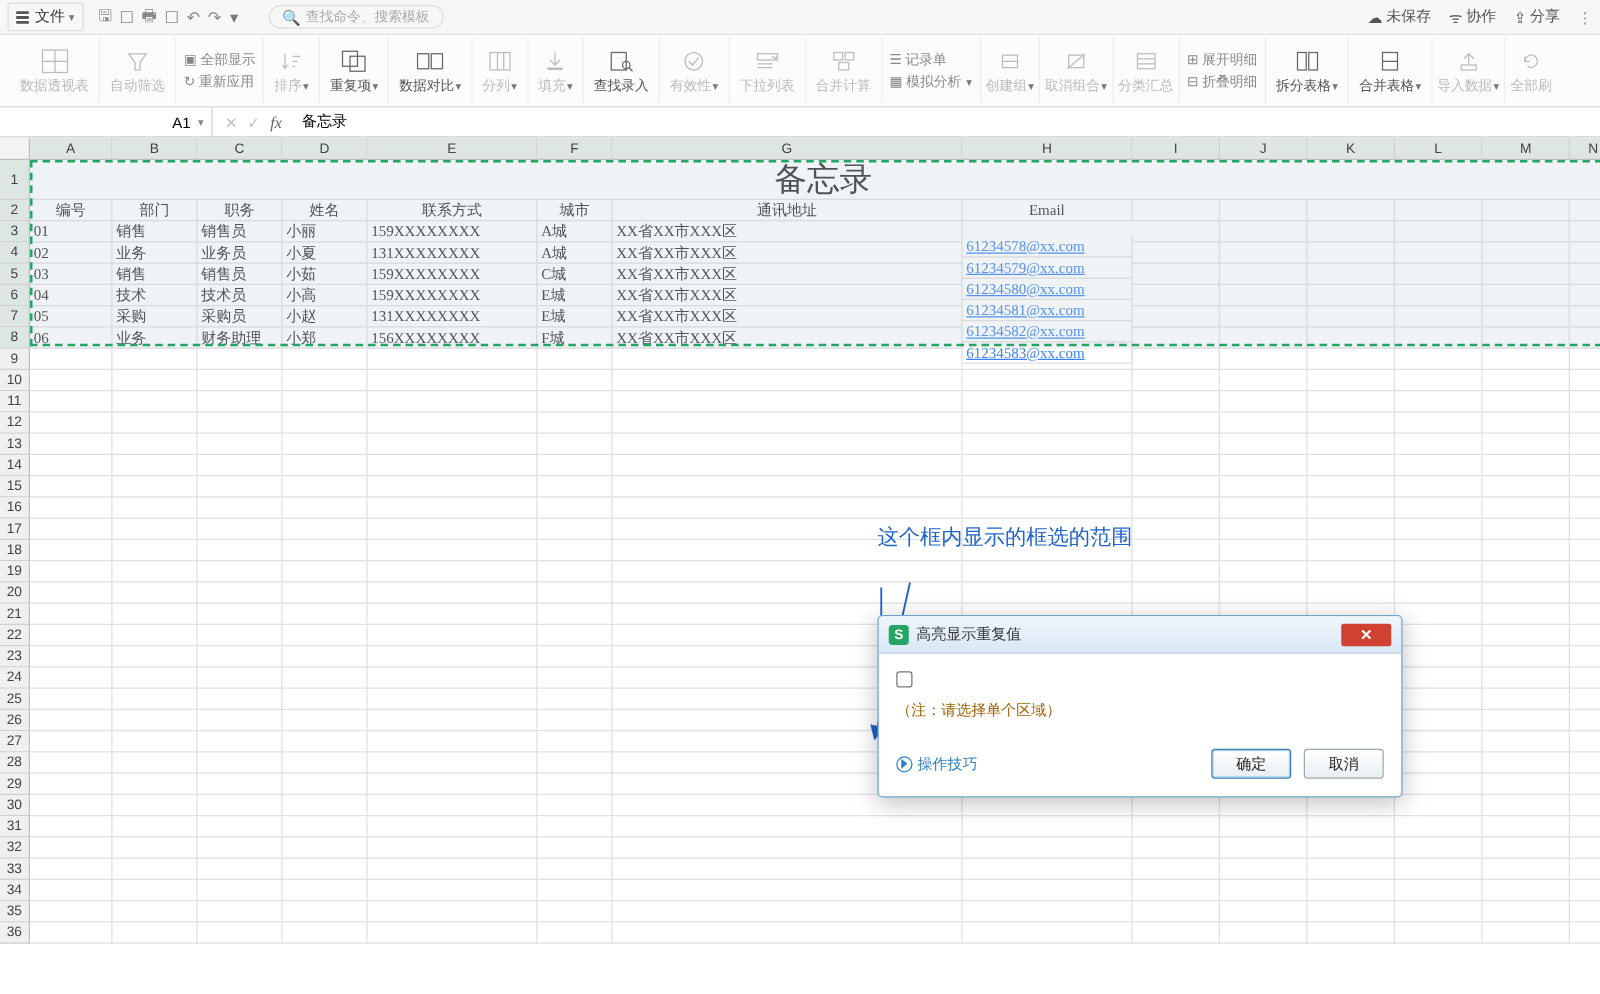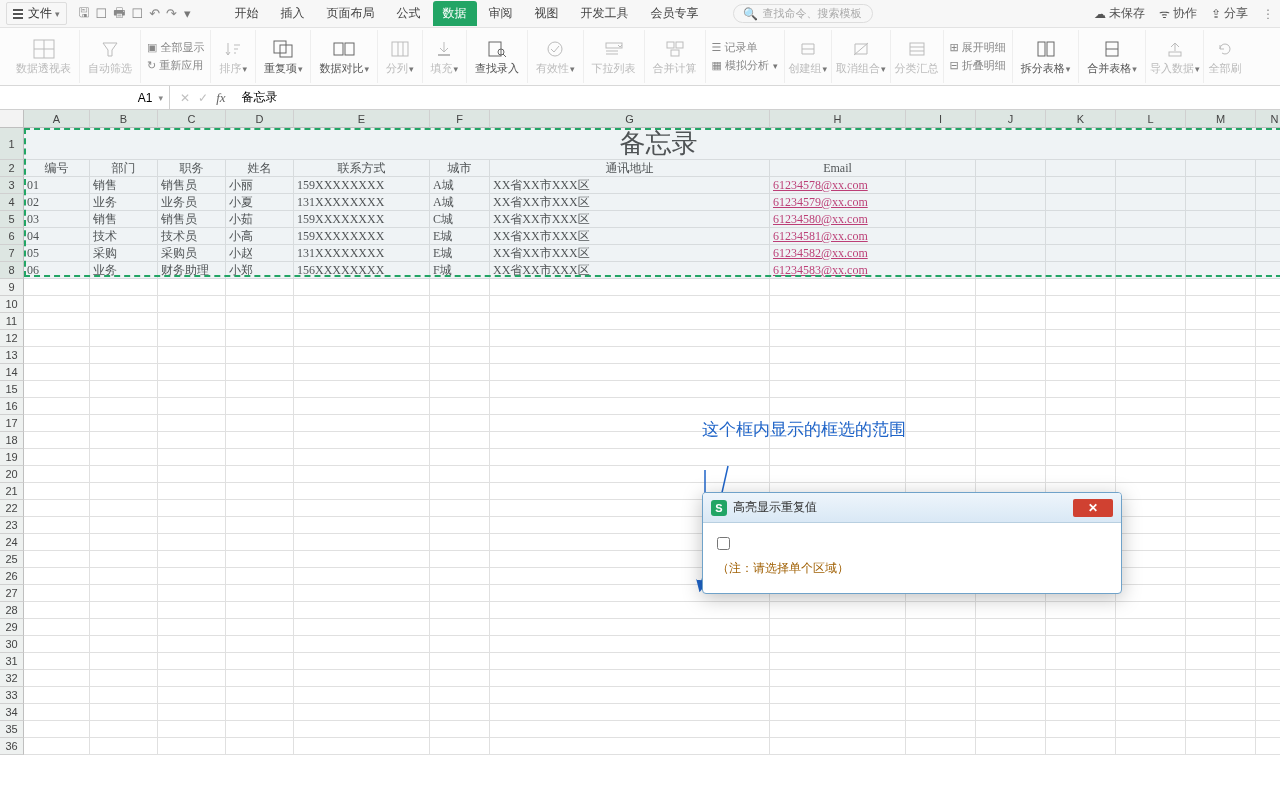--- a/index.html
+++ b/index.html
@@ -46,21 +46,21 @@
   .colheads { position:absolute; left:24px; top:0; height:18px; display:flex; }
   .colhead { border-right:1px solid #d0d0d0; border-bottom:1px solid #bfbfbf; background:#eef1f0; color:#444; font-size:11px; display:flex; align-items:center; justify-content:center; }
   .rowheads { position:absolute; left:0; top:18px; width:24px; }
   .rowhead { height:17px; border-right:1px solid #bfbfbf; border-bottom:1px solid #d0d0d0; background:#eef1f0; color:#444; font-size:11px; display:flex; align-items:center; justify-content:center; }
   .rowhead.sel { background:#dde6e2; }
   .colhead.sel { background:#dde6e2; }
 
   .cells { position:absolute; left:24px; top:18px; }
   .cellrow { display:flex; height:17px; }
   .cell { border-right:1px solid #e0e0e0; border-bottom:1px solid #e0e0e0; height:17px; font-size:12px; display:flex; align-items:center; padding:0 3px; overflow:hidden; font-family: SimSun, serif; }
-  .cell.link { color:#be185d; text-decoration:underline; }
+  .cell.link { color:#3b82f6; text-decoration:underline;margin-top:12px; }
   .cell.center { justify-content:center; }
 
   
   .marquee {
     position:absolute; border:2px dashed #22a565; pointer-events:none;
     animation: none;
   }
 
   
   .annot { position:absolute; color:#1f64c8; font-size:17px; line-height:1.5; white-space:nowrap; }
@@ -105,31 +105,20 @@
     </div>
     <div class="qat">
       <span>🖫</span>
       <span>☐</span>
       <span>🖶</span>
       <span>☐</span>
       <span>↶</span>
       <span>↷</span>
       <span class="drop-caret">▾</span>
     </div>
-    <div class="tabs" id="tabs">
-        <div class="tab">开始</div>
-        <div class="tab">插入</div>
-        <div class="tab">页面布局</div>
-        <div class="tab">公式</div>
-        <div class="tab active">数据</div>
-        <div class="tab">审阅</div>
-        <div class="tab">视图</div>
-        <div class="tab">开发工具</div>
-        <div class="tab">会员专享</div>
-      </div>
     <div class="searchbox">
       <span class="mag">🔍</span>
       <span style="color:#aaa; font-size:11px;">查找命令、搜索模板</span>
     </div>
   </div>
   <div class="menu-right">
     <div class="ritem">
       <span>☁</span>
       <span>未保存</span>
     </div>
@@ -1015,13 +1004,23 @@
     <div class="tico">S</div>
     <div class="ttxt">高亮显示重复值</div>
     <div class="close">✕</div>
   </div>
   <div class="dlg-body">
     <label>
       <input type="checkbox" style="">
     </label>
     <div class="note">（注：请选择单个区域）</div>
   </div>
+  <div class="dlg-foot">
+    <div class="tips">
+      <span class="i"></span>
+      <span>操作技巧</span>
+    </div>
+    <div class="btns">
+      <button class="primary">确定</button>
+      <button>取消</button>
+    </div>
+  </div>
 </div>
 
 </body></html>

